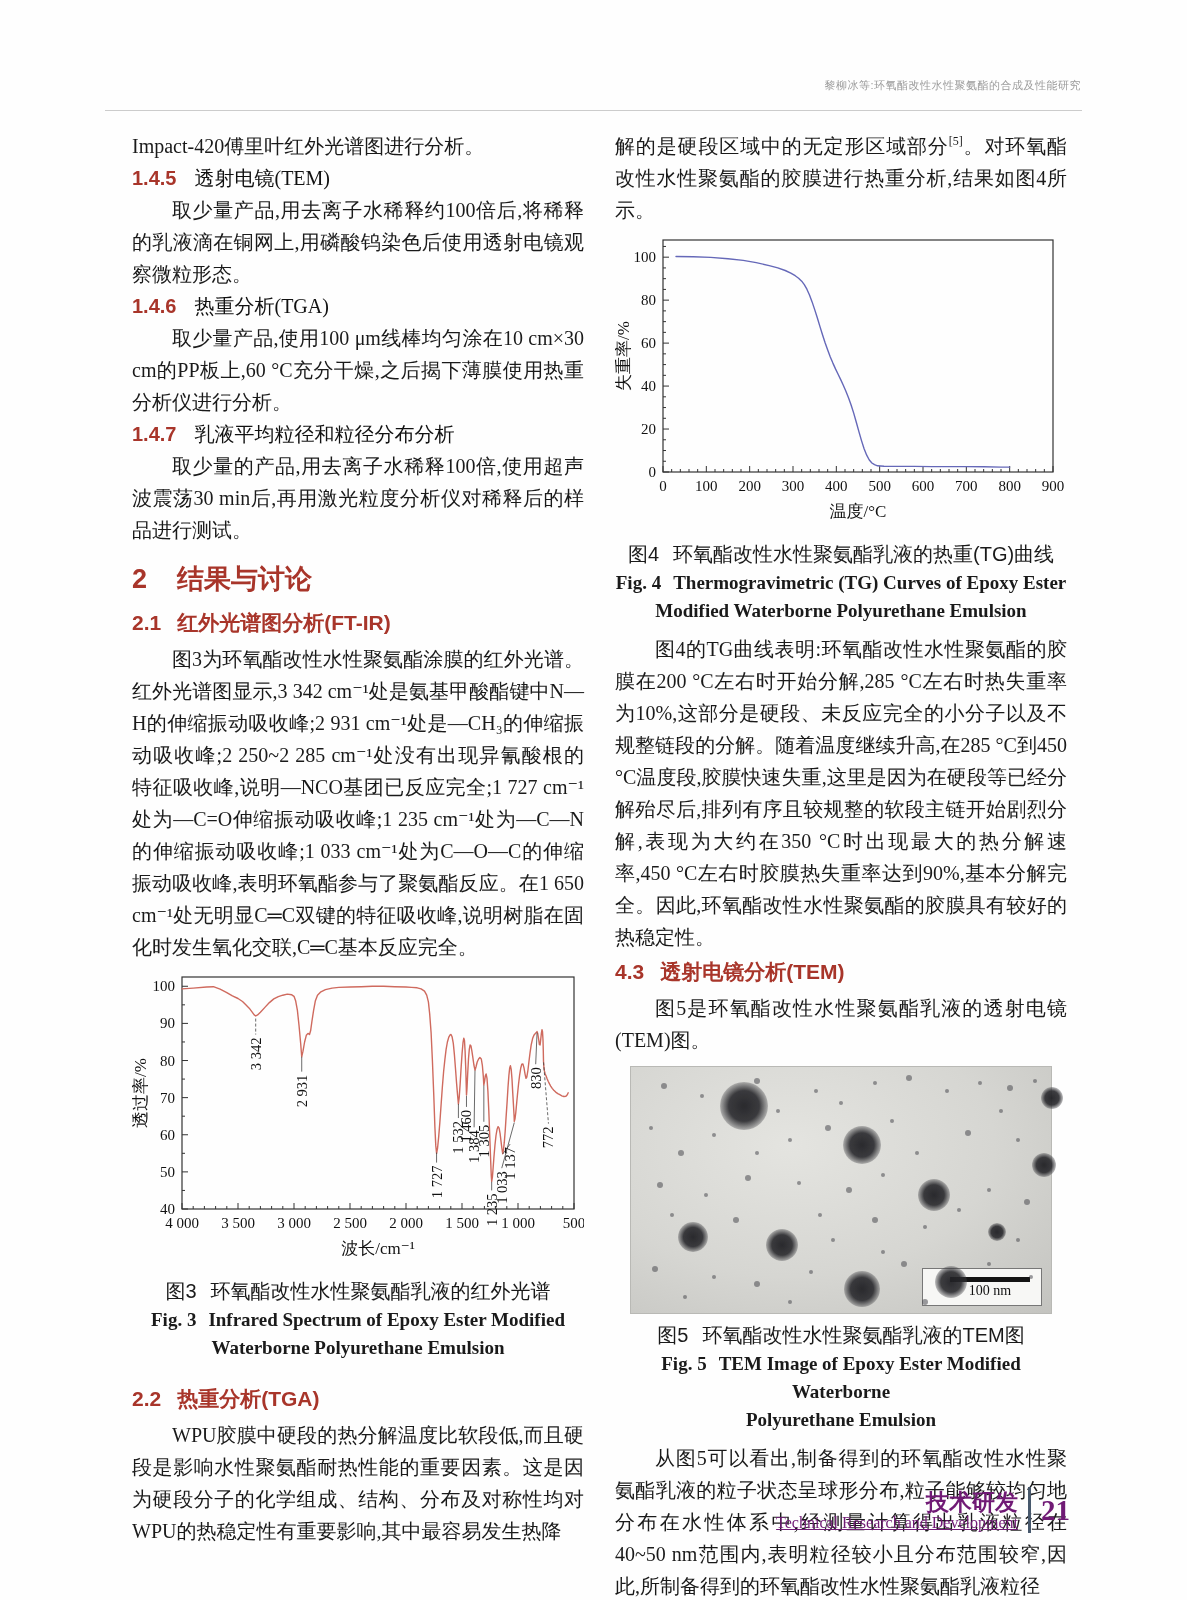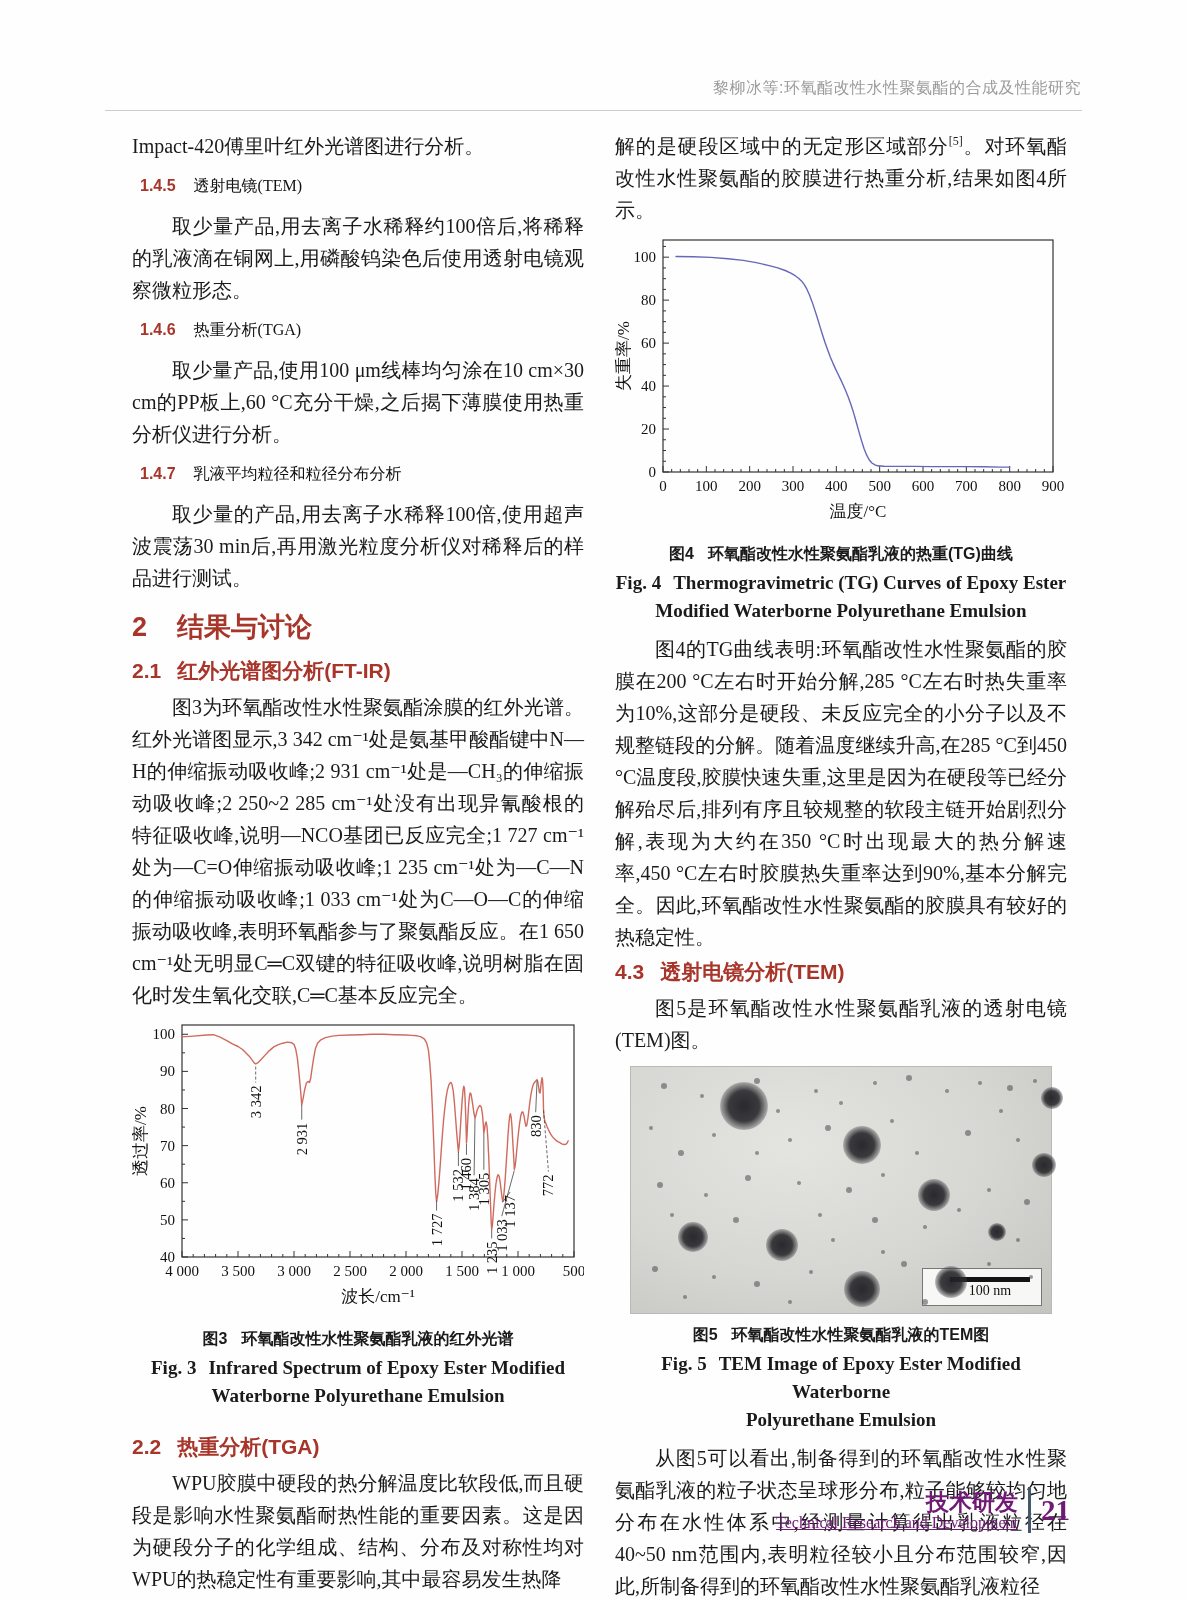--- a/index.html
+++ b/index.html
@@ -1,39 +1,39 @@
 <!DOCTYPE html>
 <html lang="zh"><head>
 <meta charset="utf-8">
 <style>
   html,body{margin:0;padding:0;background:#ffffff;}
   .page{position:relative;width:1187px;height:1600px;background:#fefefe;margin:0 auto;
         font-family:"Liberation Serif","DejaVu Serif",serif;color:#1a1a1a;overflow:hidden;}
   
-  .running-head{position:absolute;top:78px;right:106px;font-size:16px;color:#9b9b9b;
+  .running-head{position:absolute;top:78px;right:106px;font-size:11px;color:#9b9b9b;
                 font-family:"Liberation Sans","DejaVu Sans",sans-serif;letter-spacing:.5px;}
   .head-rule{position:absolute;top:110px;left:105px;right:105px;height:1px;background:#cccccc;}
   
   .columns{position:absolute;top:130px;left:132px;display:flex;gap:31px;}
   .col{width:452px;font-size:20px;line-height:32px;text-align:justify;}
   p.para{margin:0;text-indent:2em;}
   p.noindent{margin:0;text-indent:0;}
   sup{font-size:12px;line-height:0;}
   
-  .h4row{margin:8px;line-height:32px;font-size:16px;color:#111;}
+  .h4row{margin:0;line-height:32px;font-size:20px;color:#111;}
   .h4row .hnum{color:#a8352a;font-family:"Liberation Sans","DejaVu Sans",sans-serif;font-weight:bold;margin-right:18px;}
   .h2row{margin:13px 0 9px;font-size:27px;line-height:40px;color:#a8352a;font-weight:bold;
          font-family:"Liberation Sans","DejaVu Sans",sans-serif;}
   .h2row .hnum{margin-right:30px;}
   .h3row{margin:4px 0 5px;font-size:21px;line-height:30px;color:#a8352a;font-weight:bold;
          font-family:"Liberation Sans","DejaVu Sans",sans-serif;}
   .h3row .hnum{margin-right:16px;}
   
   figure{margin:6px 0 8px;text-align:center;}
-  .cap-cn{font-size:16px;line-height:30px;font-weight:bold;text-align:center;margin-top:6px;
+  .cap-cn{font-size:20px;line-height:30px;font-weight:normal;text-align:center;margin-top:6px;
           font-family:"Liberation Sans","DejaVu Sans",sans-serif;}
   .cap-cn .cap-label{margin-right:14px;}
   .cap-en{font-size:19px;line-height:28px;font-weight:bold;text-align:center;}
   .cap-en .cap-label{margin-right:12px;}
   svg text{font-family:"Liberation Serif","DejaVu Serif",serif;}
   
   .tem-wrap{position:relative;width:422px;height:248px;margin:10px auto 2px auto;
             background:radial-gradient(ellipse at 38% 32%, #e4e4e0 0%, #d6d6d2 55%, #c3c3bf 100%);
             box-shadow:0 0 0 1px #b9b9b5 inset;}
   .tem-particle{position:absolute;border-radius:50%;

